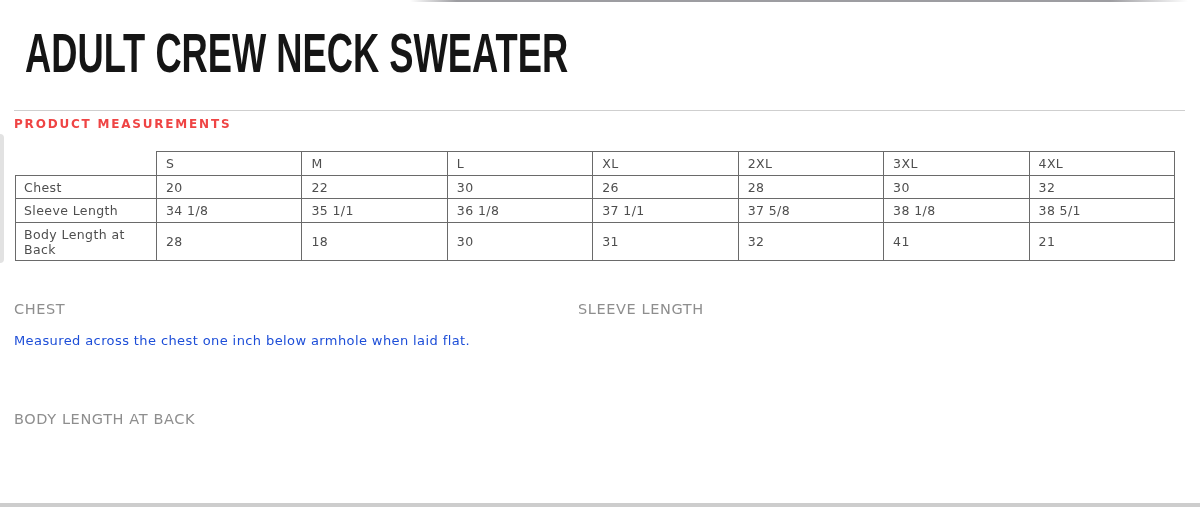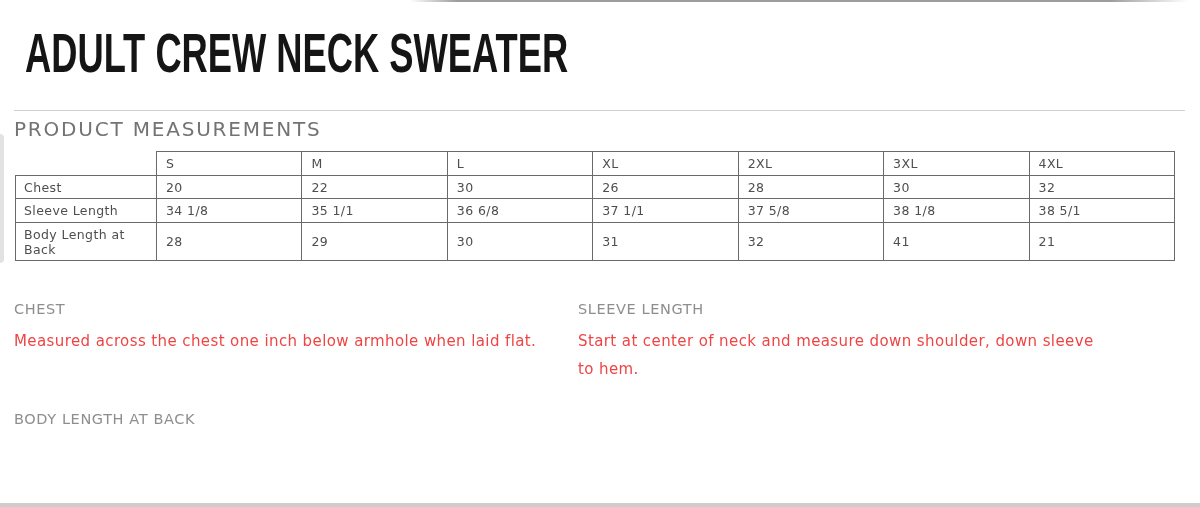--- a/index.html
+++ b/index.html
@@ -39,21 +39,21 @@
     white-space:nowrap;
   }
 
   .rule {
     position:absolute; left:14px; right:15px; top:110px; height:1px;
     background:#cfcfcf;
   }
 
   .section-label {
     position:absolute; left:14px; top:117px;
-    font-size:20px; font-weight:normal; color:#737373;
+    font-size:12px; font-weight:bold; color:#ef4444;
     letter-spacing:1.8px; white-space:nowrap;
   }
 
   
   table.meas {
     position:absolute; left:15px; top:151px;
     width:1160px; border-collapse:collapse; table-layout:fixed;
     font-size:12.5px; color:#4e4e4e; letter-spacing:0.4px;
   }
   table.meas th, table.meas td {
@@ -71,21 +71,21 @@
   
   .desc {
     position:absolute;
   }
   .desc h3 {
     font-size:14.5px; font-weight:normal; color:#8e8e8e;
     letter-spacing:0.6px; line-height:15px;
   }
   .desc p {
     margin-top:10px;
-    font-size:15px; color:#ef4444;
+    font-size:13px; color:#1d4ed8;
     letter-spacing:0.4px; line-height:28px;
   }
   .desc.chest  { left:14px;  top:302px; width:548px; }
   .desc.sleeve { left:578px; top:302px; width:520px; }
   .desc.bodylen{ left:14px;  top:412px; width:560px; }
 </style>
 </head>
 <body>
 
 <div class="stage">
@@ -130,47 +130,46 @@
           <td>30</td>
           <td>26</td>
           <td>28</td>
           <td>30</td>
           <td>32</td>
         </tr>
         <tr class="r1">
           <th>Sleeve Length</th>
           <td>34 1/8</td>
           <td>35 1/1</td>
-          <td>36 6/8</td>
+          <td>36 1/8</td>
           <td>37 1/1</td>
           <td>37 5/8</td>
           <td>38 1/8</td>
           <td>38 5/1</td>
         </tr>
         <tr class="r2">
           <th>Body Length at Back</th>
           <td>28</td>
-          <td>29</td>
+          <td>18</td>
           <td>30</td>
           <td>31</td>
           <td>32</td>
           <td>41</td>
           <td>21</td>
         </tr>
       </tbody>
   </table>
 
   <div class="desc chest">
     <h3>CHEST</h3>
     <p>Measured across the chest one inch below armhole when laid flat.</p>
   </div>
 
   <div class="desc sleeve">
     <h3>SLEEVE LENGTH</h3>
-    <p>Start at center of neck and measure down shoulder, down sleeve to hem.</p>
   </div>
 
   <div class="desc bodylen">
     <h3>BODY LENGTH AT BACK</h3>
   </div>
 
   <div class="bottom-bar"></div>
 
 </div>
 

